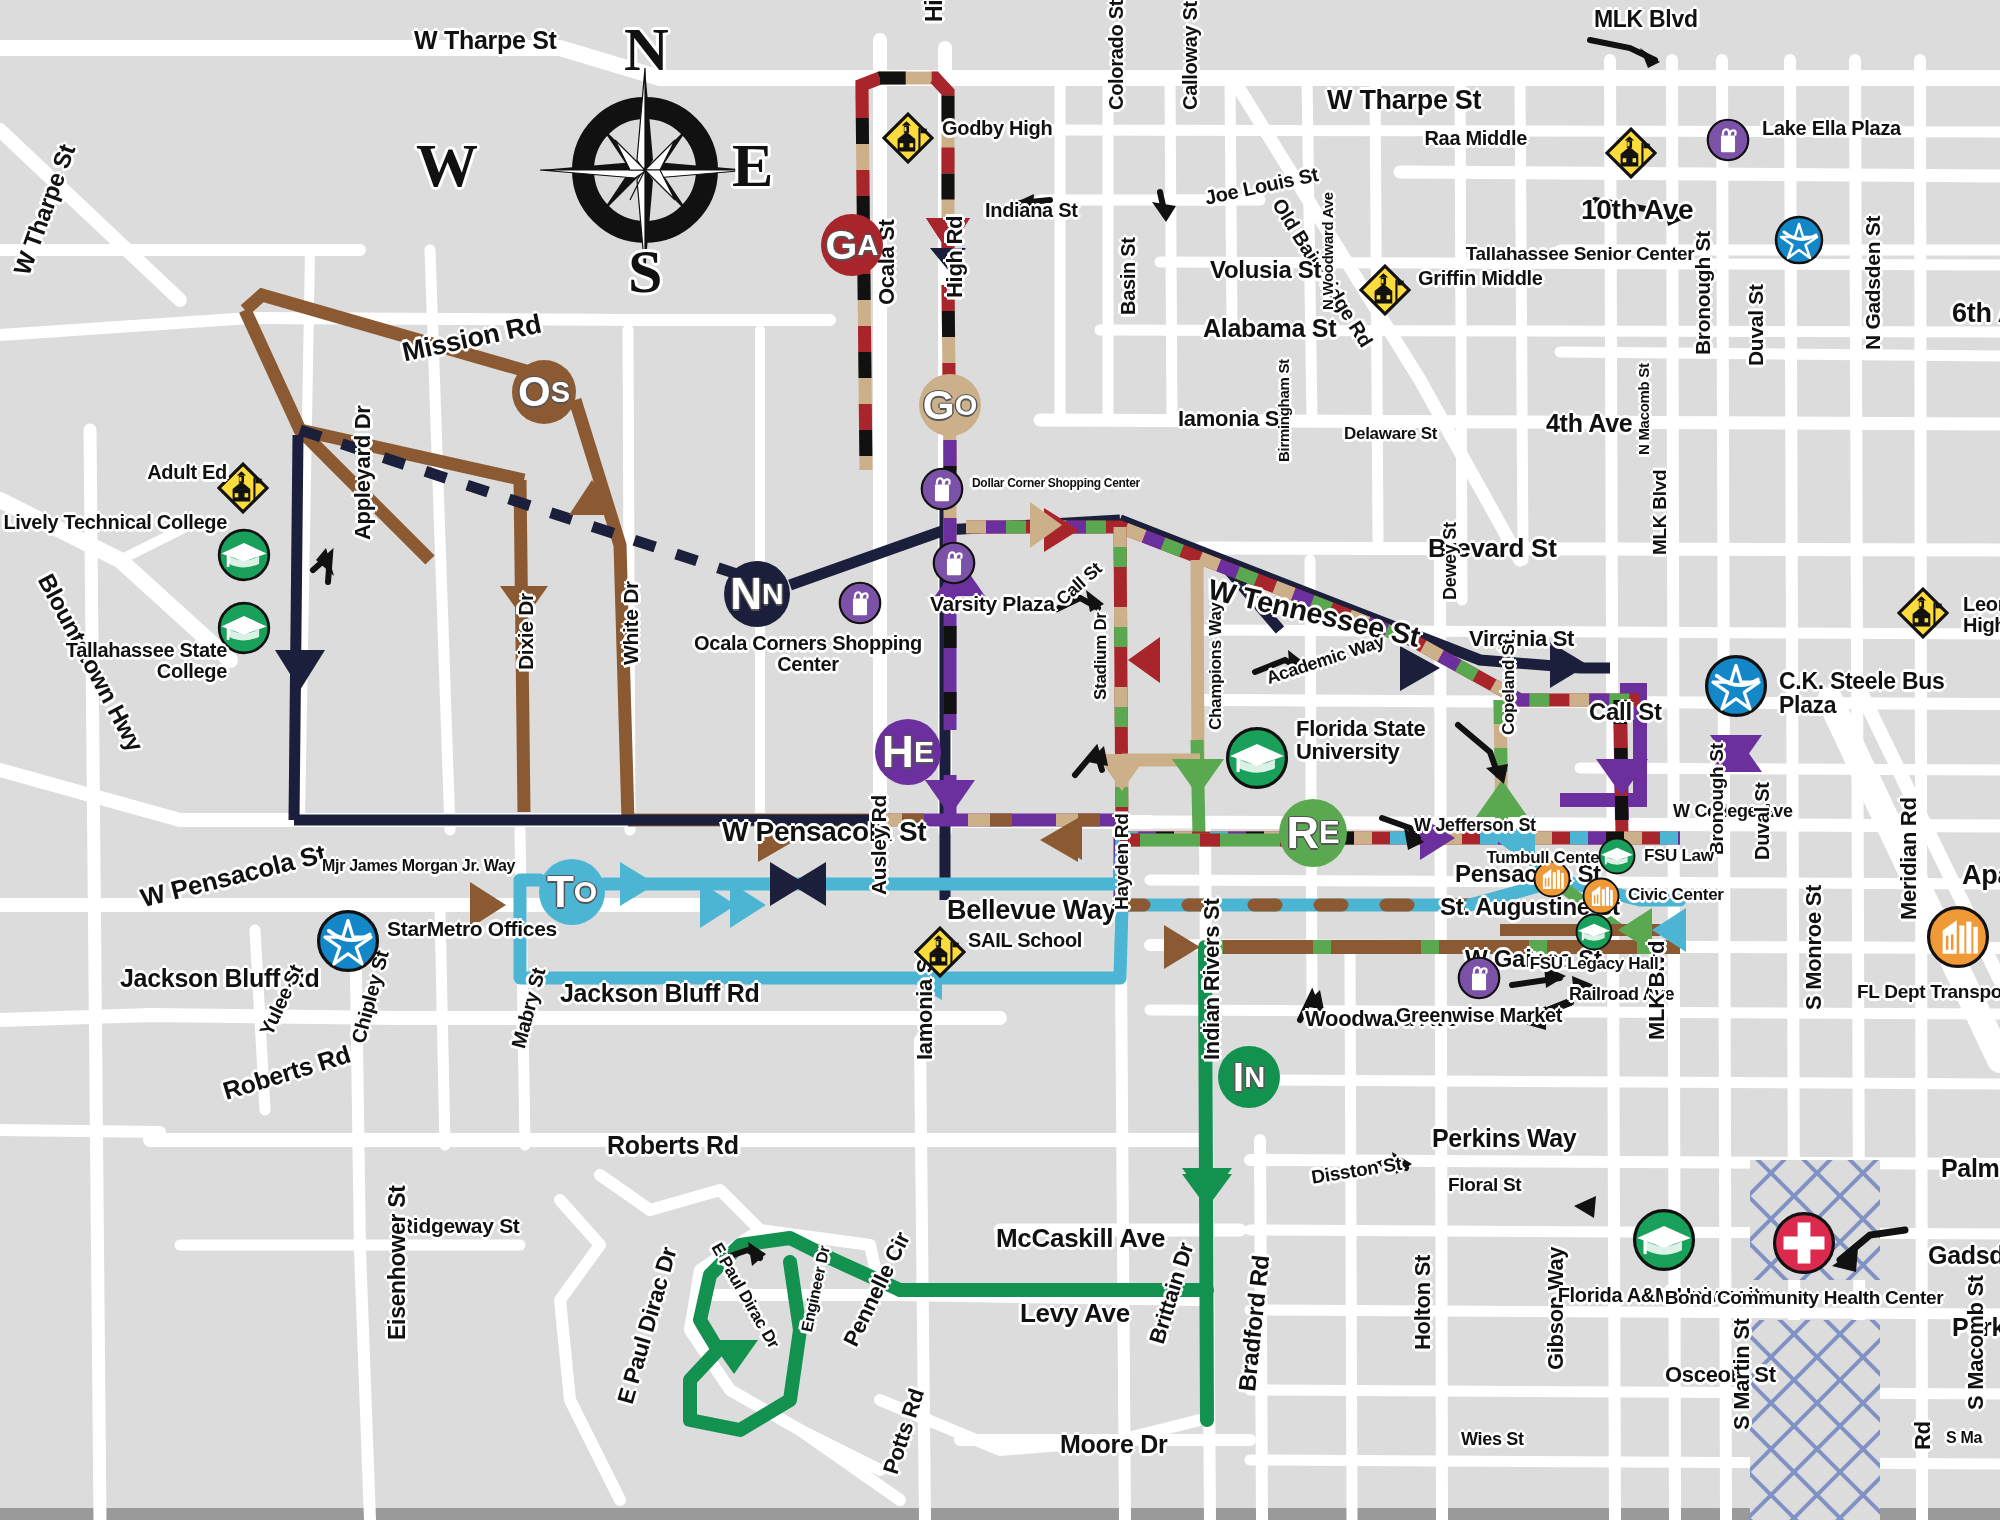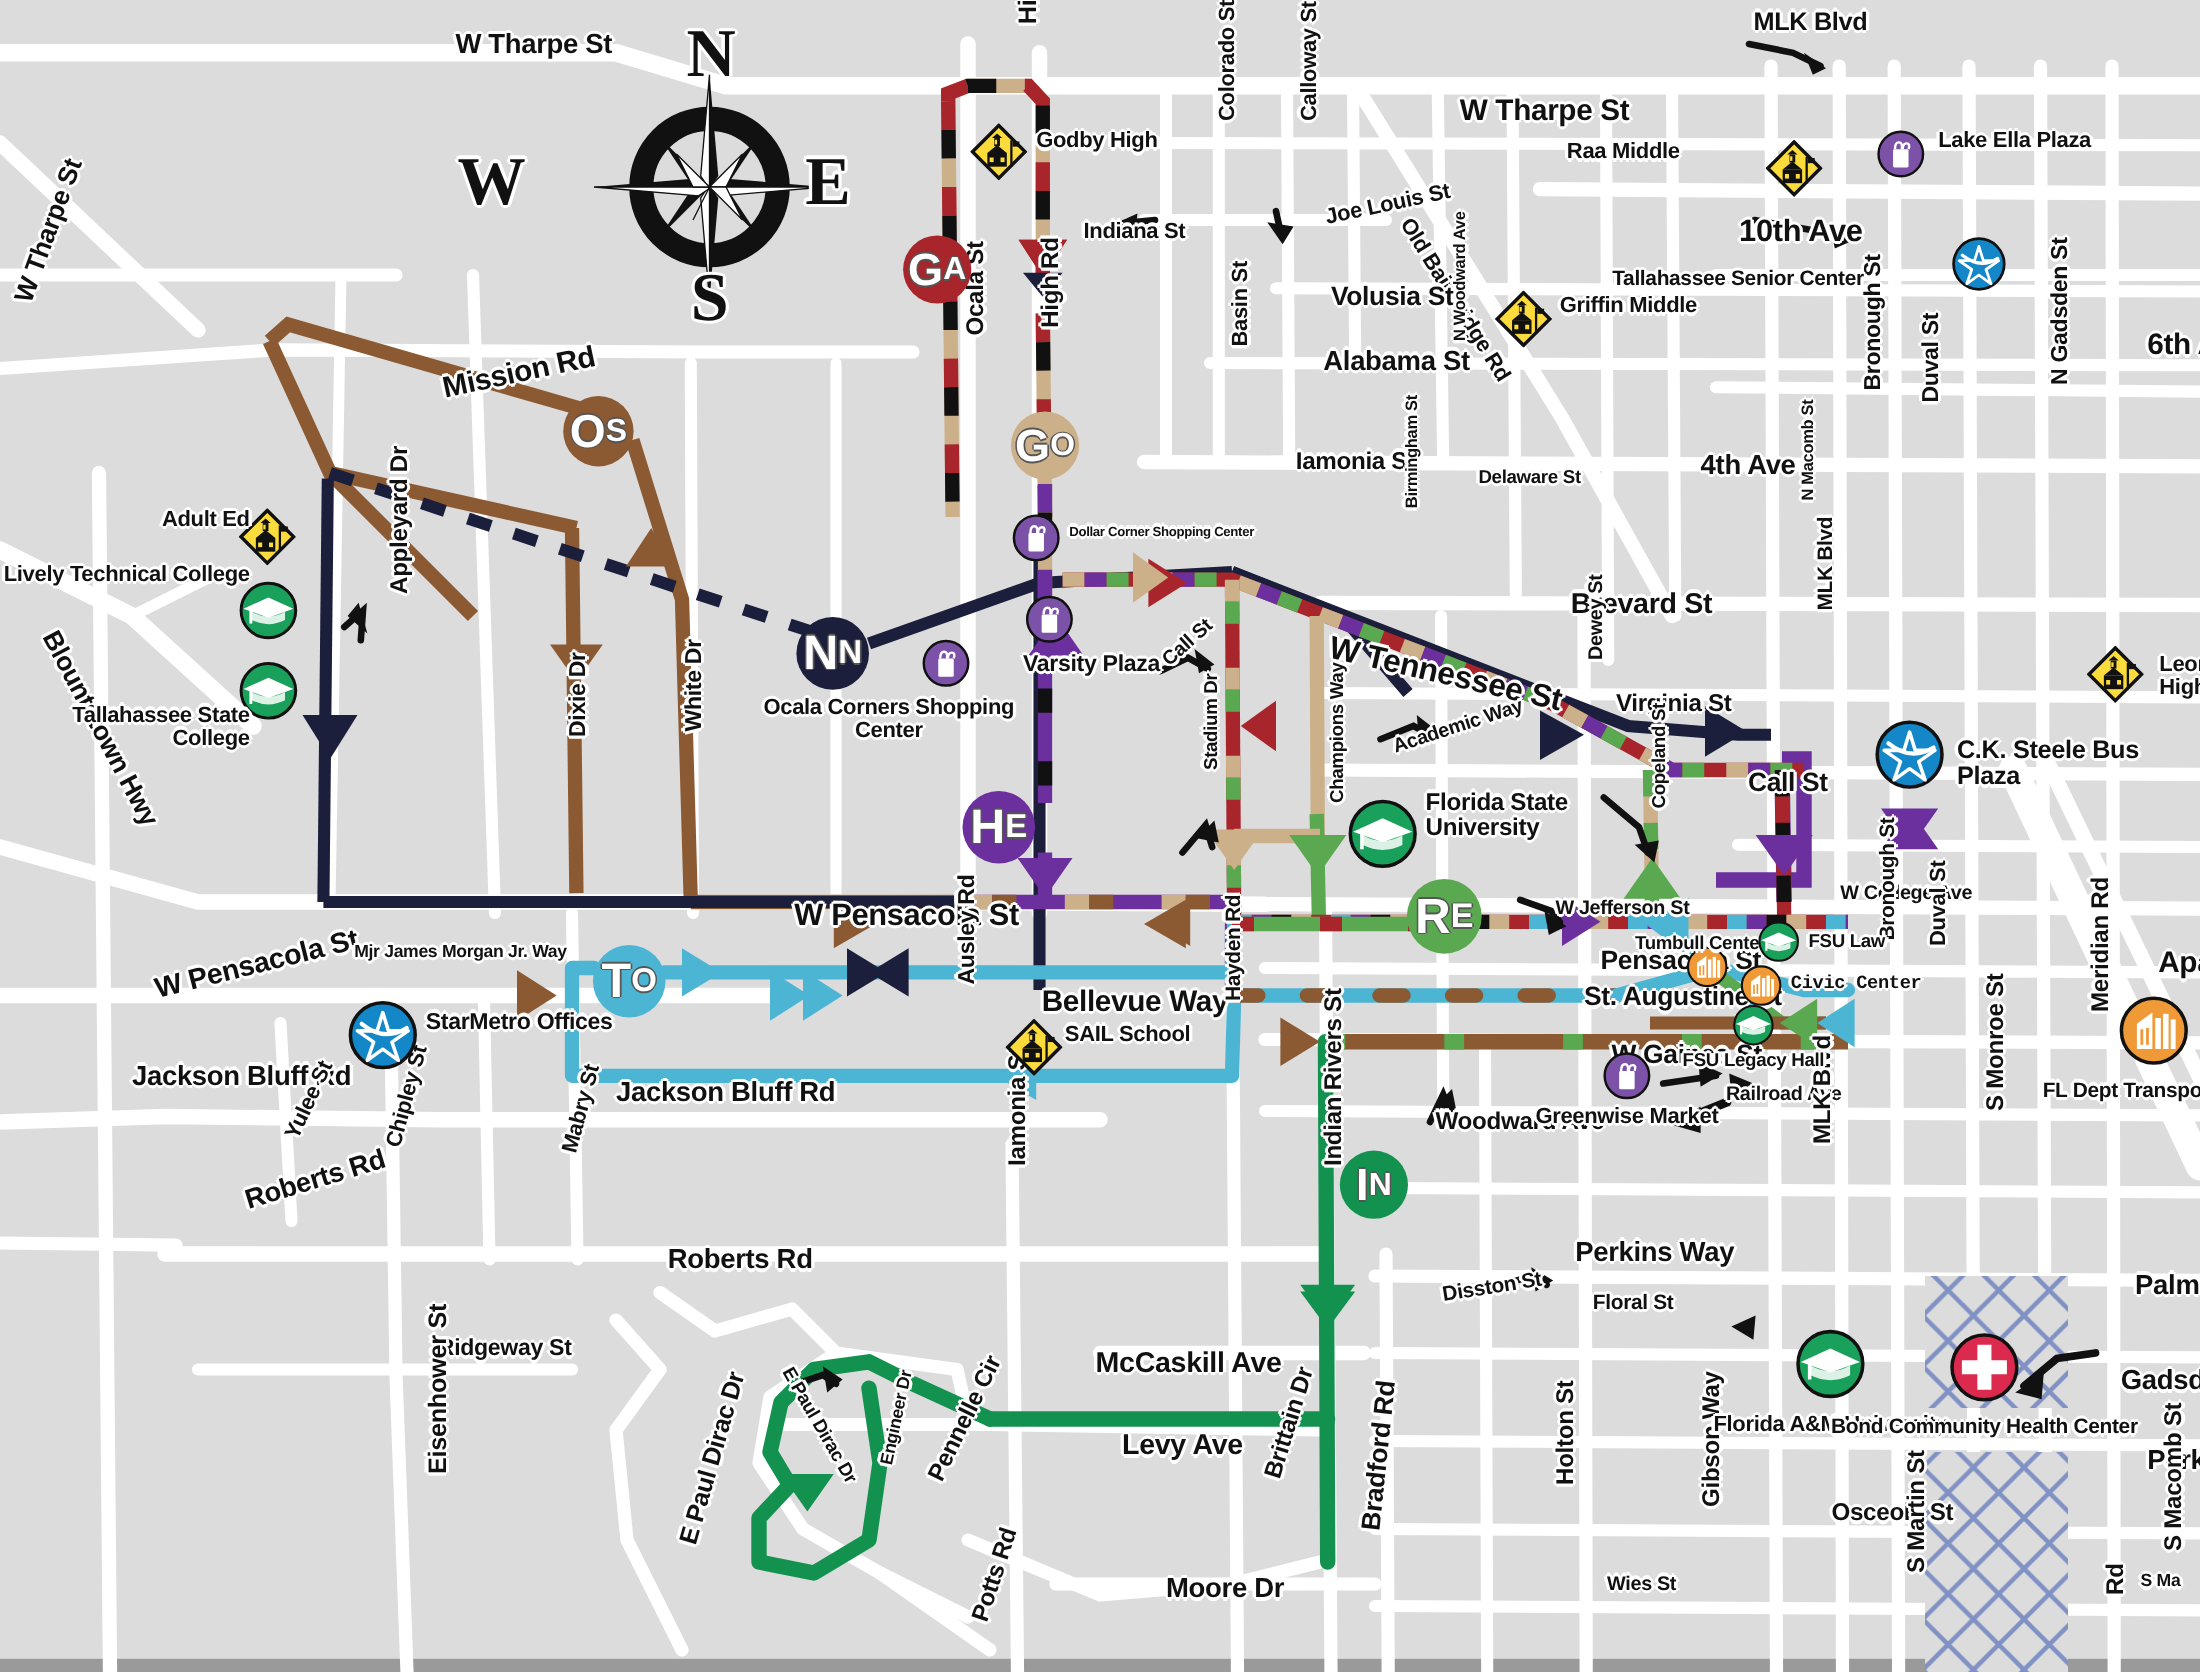--- a/index.html
+++ b/index.html
@@ -676,21 +676,21 @@
             <rect x="52" y="32" width="8" height="44"></rect>
             <rect x="63" y="26" width="8" height="50"></rect>
             <rect x="74" y="34" width="7" height="42"></rect>
           </g>
           <g fill="#ef9937">
             <rect x="31" y="48" width="4" height="22"></rect>
             <rect x="39" y="46" width="4" height="24"></rect>
           </g>
         </svg>
       </div>
-      <div class="poi-label" style="font-size: 17px; top: 886px; left: 1628px; max-width: 210px; font-family: Liberation Mono, monospace;">Civic Center</div>
+      <div class="poi-label" style="font-size: 17px; top: 886px; left: 1628px; max-width: 210px;">Civic Center</div>
       <div class="marker" style="left: 1598px; top: 837px; width: 38px; height: 38px;">
         <svg width="38" height="38" viewBox="0 0 100 100">
           <circle cx="50" cy="50" r="46" fill="#19a05a" stroke="#111" stroke-width="5"></circle>
           <g fill="#fff">
             <polygon points="50,28 92,47 50,62 8,47"></polygon>
             <path d="M22,52 L22,66 Q50,80 78,66 L78,52 Q50,68 22,52 Z" opacity="0.85"></path>
             <rect x="18" y="46" width="5" height="26"></rect>
           </g>
         </svg>
       </div>

